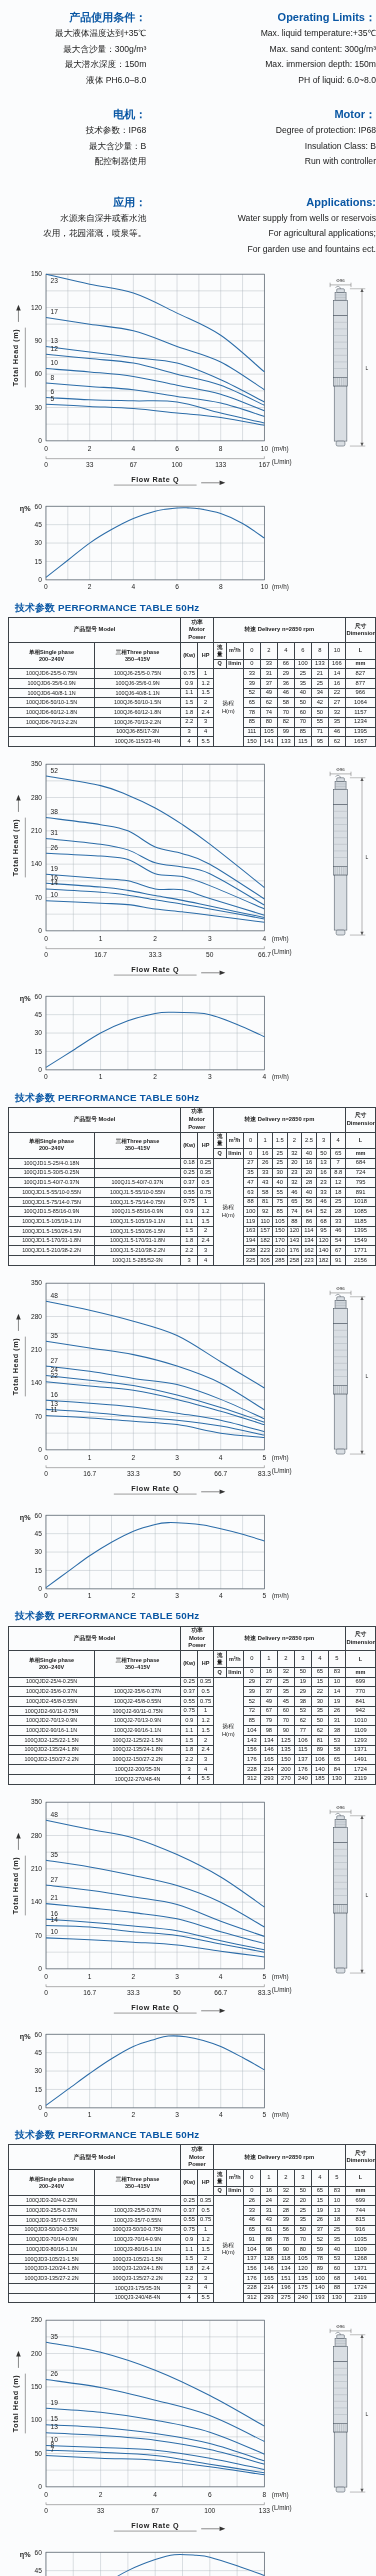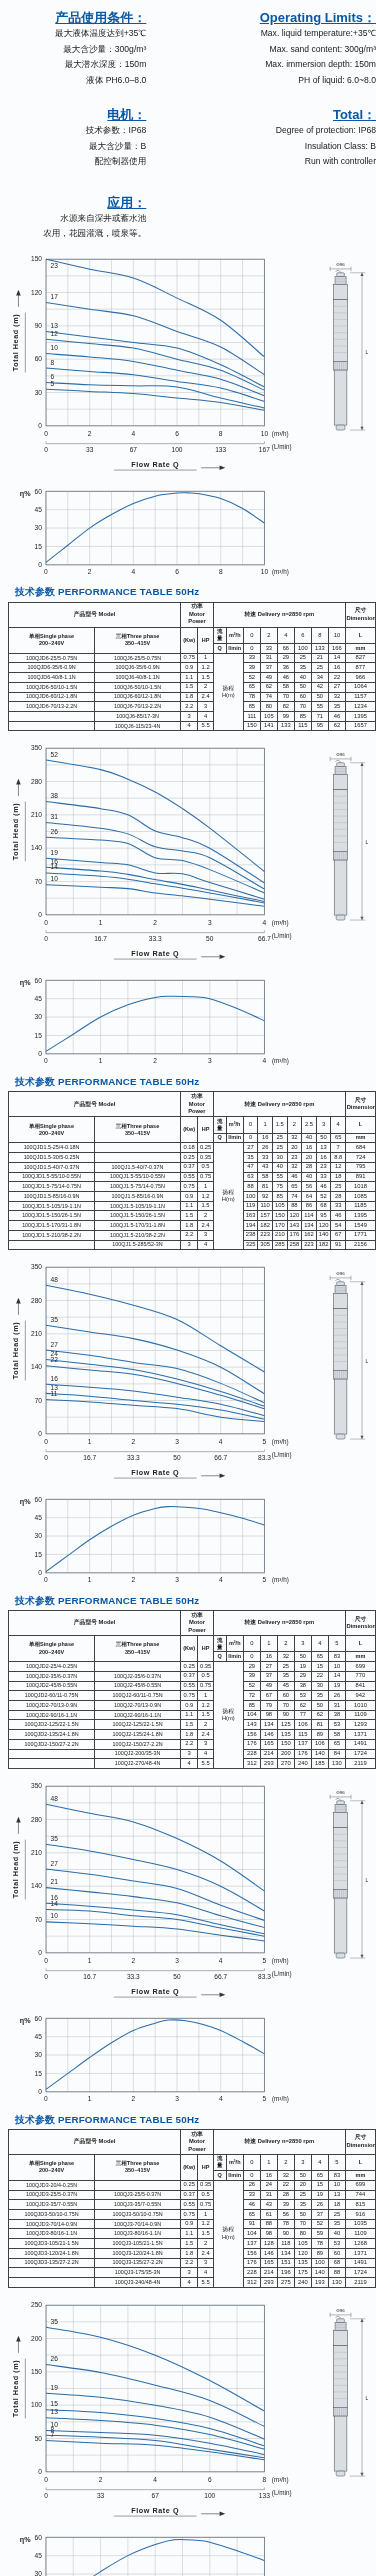--- a/index.html
+++ b/index.html
@@ -1,21 +1,21 @@
 <!DOCTYPE html>
 <html style="font-size:9.2px"><head>
 <meta charset="utf-8">
 <style>
   html,body{margin:0;padding:0;background:#e9ebed;}
   .page{width:376px;margin:0 auto;background:#fbfcfd;font-family:"Liberation Sans",sans-serif;color:#1a1a1a;padding:9.2px 0 23px;}
   
   .info-block{display:grid;grid-template-columns:144px 1fr;column-gap:15px;margin:0 0 0 2.3px;}
   .info-block .cn{text-align:right;font-size:8.6px;line-height:15.5px;}
   .info-block .en{text-align:right;font-size:8.6px;line-height:15.5px;}
-  .info-title{font-weight:bold;color:#0a57a4;font-size:13px;line-height:17.3px;text-decoration:underline;}
+  .info-title{font-weight:bold;color:#0a57a4;font-size:11px;line-height:17.3px;}
   .blk-gap{height:17.3px;}
   .blk-gap-lg{height:24px;}
   
   .section{position:relative;padding-left:8px;margin-top:8px;}
   .pump{position:absolute;top:11.5px;right:3.5px;}
   svg text{font-family:"Liberation Sans",sans-serif;}
   .perf-head{color:#0a57a4;font-weight:bold;font-size:9.8px;margin:4.6px 0 2.3px 7px;letter-spacing:0.2px;}
   table.perf{border-collapse:collapse;table-layout:fixed;width:367px;margin:1.2px auto 3.5px;}
   table.perf th,table.perf td{border:0.6px solid #3c4248;padding:0.6px 0.6px;text-align:center;font-size:5.8px;line-height:1.3;color:#1a1a1a;overflow:hidden;}
   table.perf th{font-weight:bold;}
@@ -47,34 +47,40 @@
   <div class="blk-gap"></div>
 
   <div class="info-block">
     <div class="cn">
       <div class="info-title">电机：</div>
       <div>技术参数：IP68</div>
       <div>最大含沙量：B</div>
       <div>配控制器使用</div>
     </div>
     <div class="en">
-      <div class="info-title">Total：</div>
+      <div class="info-title">Motor：</div>
       <div>Degree of protection: IP68</div>
       <div>Insulation Class: B</div>
       <div>Run with controller</div>
     </div>
   </div>
 
   <div class="blk-gap-lg"></div>
 
   <div class="info-block">
     <div class="cn">
       <div class="info-title">应用：</div>
       <div>水源来自深井或蓄水池</div>
       <div>农用，花园灌溉，喷泉等。</div>
+    </div>
+    <div class="en">
+      <div class="info-title">Applications:</div>
+      <div>Water supply from wells or reservois</div>
+      <div>For agricultural applications;</div>
+      <div>For garden use and fountains ect.</div>
     </div>
   </div>
 
   <div>
       <div class="section"><svg viewBox="0 0 560 402" width="322" height="231">
           <g stroke="#a8b1b9" stroke-width="0.7">
             <line x1="66" y1="16" x2="66" y2="306"></line>
             <line x1="104" y1="16" x2="104" y2="306"></line>
             <line x1="142" y1="16" x2="142" y2="306"></line>
             <line x1="180" y1="16" x2="180" y2="306"></line>

